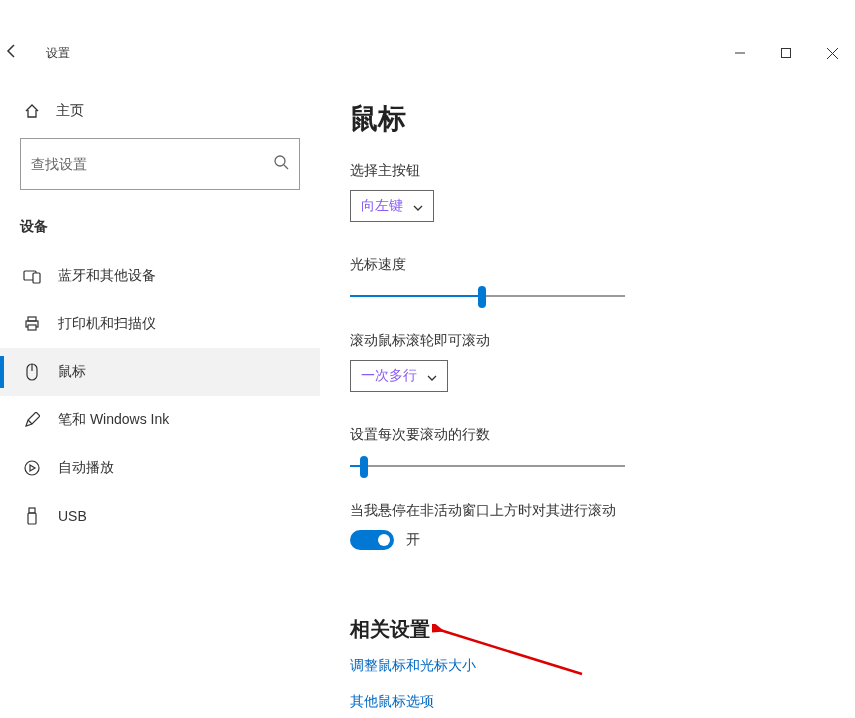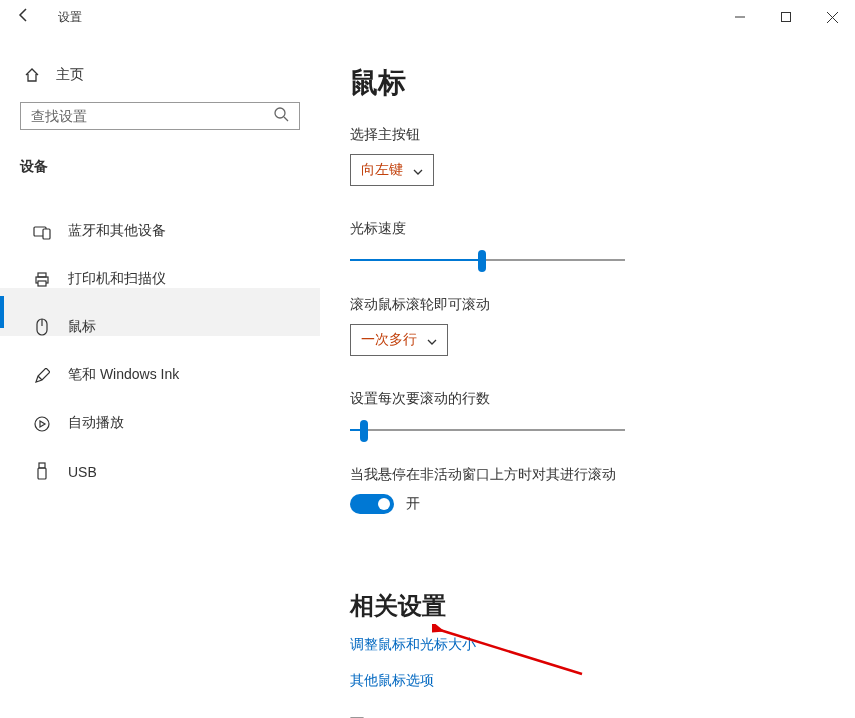--- a/index.html
+++ b/index.html
@@ -1,68 +1,68 @@
 <!DOCTYPE html>
 <html><head>
 <meta charset="utf-8">
 <style>
   * { box-sizing: border-box; margin: 0; padding: 0; font-family: "Microsoft YaHei", "Segoe UI", sans-serif; }
   body { width: 855px; height: 718px; background: #ffffff; overflow: hidden; position: relative; }
 
   
-  .titlebar { height: 34px; display: flex; align-items: center; padding: 0 0 0 16px; }
+  .titlebar { height: 34px; display: flex; align-items: center; padding: 0 0 0 4px; margin-top: 36px; }
   .back-arrow { width: 28px; font-size: 16px; color: #333; }
   .title { font-size: 12px; color: #333; margin-left: 14px; }
   .win-controls { margin-left: auto; display: flex; }
   .win-controls div { width: 46px; height: 34px; display: flex; align-items: center; justify-content: center; }
   .win-controls svg { display: block; }
 
   .body-wrap { display: flex; height: calc(100% - 34px); }
 
   
   .sidebar { width: 320px; padding-top: 24px; }
   .home-row { display: flex; align-items: center; padding: 8px 20px 8px 20px; font-size: 14px; color: #333; }
   .home-row .icon { width: 24px; display: flex; justify-content: center; }
   .home-row .lbl { margin-left: 12px; text-align: right; }
 
   .search-wrap { padding: 10px 20px 0 20px; }
-  .search { border: 1px solid #999; height: 28px; display: flex; align-items: center; padding: 0 10px; background: #fff; }
+  .search { border: 1px solid #999; height: 52px; display: flex; align-items: center; padding: 0 10px; background: #fff; }
   .search input { border: none; outline: none; flex: 1; font-size: 14px; background: transparent; }
   .search input::placeholder { color: #666; }
   .search .sicon { color: #666; }
 
   .category { padding: 28px 20px 8px 20px; font-size: 14px; font-weight: 600; color: #333; }
 
   .nav { margin-top: 8px; }
-  .nav-item { display: flex; align-items: flex-end; height: 48px; padding: 0 30px; font-size: 14px; color: #333; position: relative; }
+  .nav-item { display: flex; align-items: center; height: 48px; padding: 0 20px; font-size: 14px; color: #333; position: relative; }
   .nav-item .icon { width: 24px; display: flex; justify-content: center; }
   .nav-item .lbl { margin-left: 14px; }
   .nav-item.selected::before { content: ""; position: absolute; left: 0; top: 8px; bottom: 8px; width: 4px; background: #0078d4; }
   .nav-item.selected { background: #f2f2f2; }
 
   
   .main { flex: 1; padding: 30px 0 0 30px; }
   h1 { font-size: 28px; font-weight: 600; color: #222; margin-bottom: 24px; }
   .section-label { font-size: 14px; color: #333; margin-top: 6px; margin-bottom: 10px; }
 
-  .dropdown { display: inline-flex; align-items: center; border: 1px solid #666; padding: 6px 10px; font-size: 14px; color: #c2410c; min-width: 82px; }
+  .dropdown { display: inline-flex; align-items: center; border: 1px solid #666; padding: 6px 10px; font-size: 14px; color: #8b5cf6; min-width: 82px; }
   .dropdown .chev { margin-left: 10px; }
 
   .slider { width: 275px; height: 24px; position: relative; margin-top: 4px; margin-bottom: 24px; }
   .slider .track { position: absolute; top: 11px; left: 0; right: 0; height: 2px; background: #999; }
   .slider .fill { position: absolute; top: 11px; left: 0; height: 2px; background: #0078d4; }
   .slider .thumb { position: absolute; top: 4px; width: 8px; height: 22px; background: #0078d4; border-radius: 4px; margin-top: -2px; }
 
   .toggle-row { display: flex; align-items: center; margin-top: 8px; margin-bottom: 24px; }
   .toggle { width: 44px; height: 20px; border-radius: 10px; background: #0078d4; position: relative; }
   .toggle .knob { width: 12px; height: 12px; border-radius: 50%; background: #fff; position: absolute; right: 4px; top: 4px; }
   .toggle-label { margin-left: 12px; font-size: 14px; color: #333; }
   .spacer-md { height: 28px; }
 
-  h2 { font-size: 24px; font-weight: 600; color: #222; margin-top: 24px; margin-bottom: 14px; }
+  h2 { font-size: 20px; font-weight: 600; color: #222; margin-top: 14px; margin-bottom: 14px; }
   .link { font-size: 14px; color: #0067c0; margin-bottom: 18px; cursor: pointer; }
 
   .help-row { display: flex; align-items: center; margin-top: 27px; }
   .help-row .icon { width: 24px; color: #333; }
   .help-row .lbl { margin-left: 14px; color: #0067c0; font-size: 14px; }
 
   
   .arrow-anno { position: absolute; left: 432px; top: 624px; pointer-events: none; }
 </style>
 </head>

